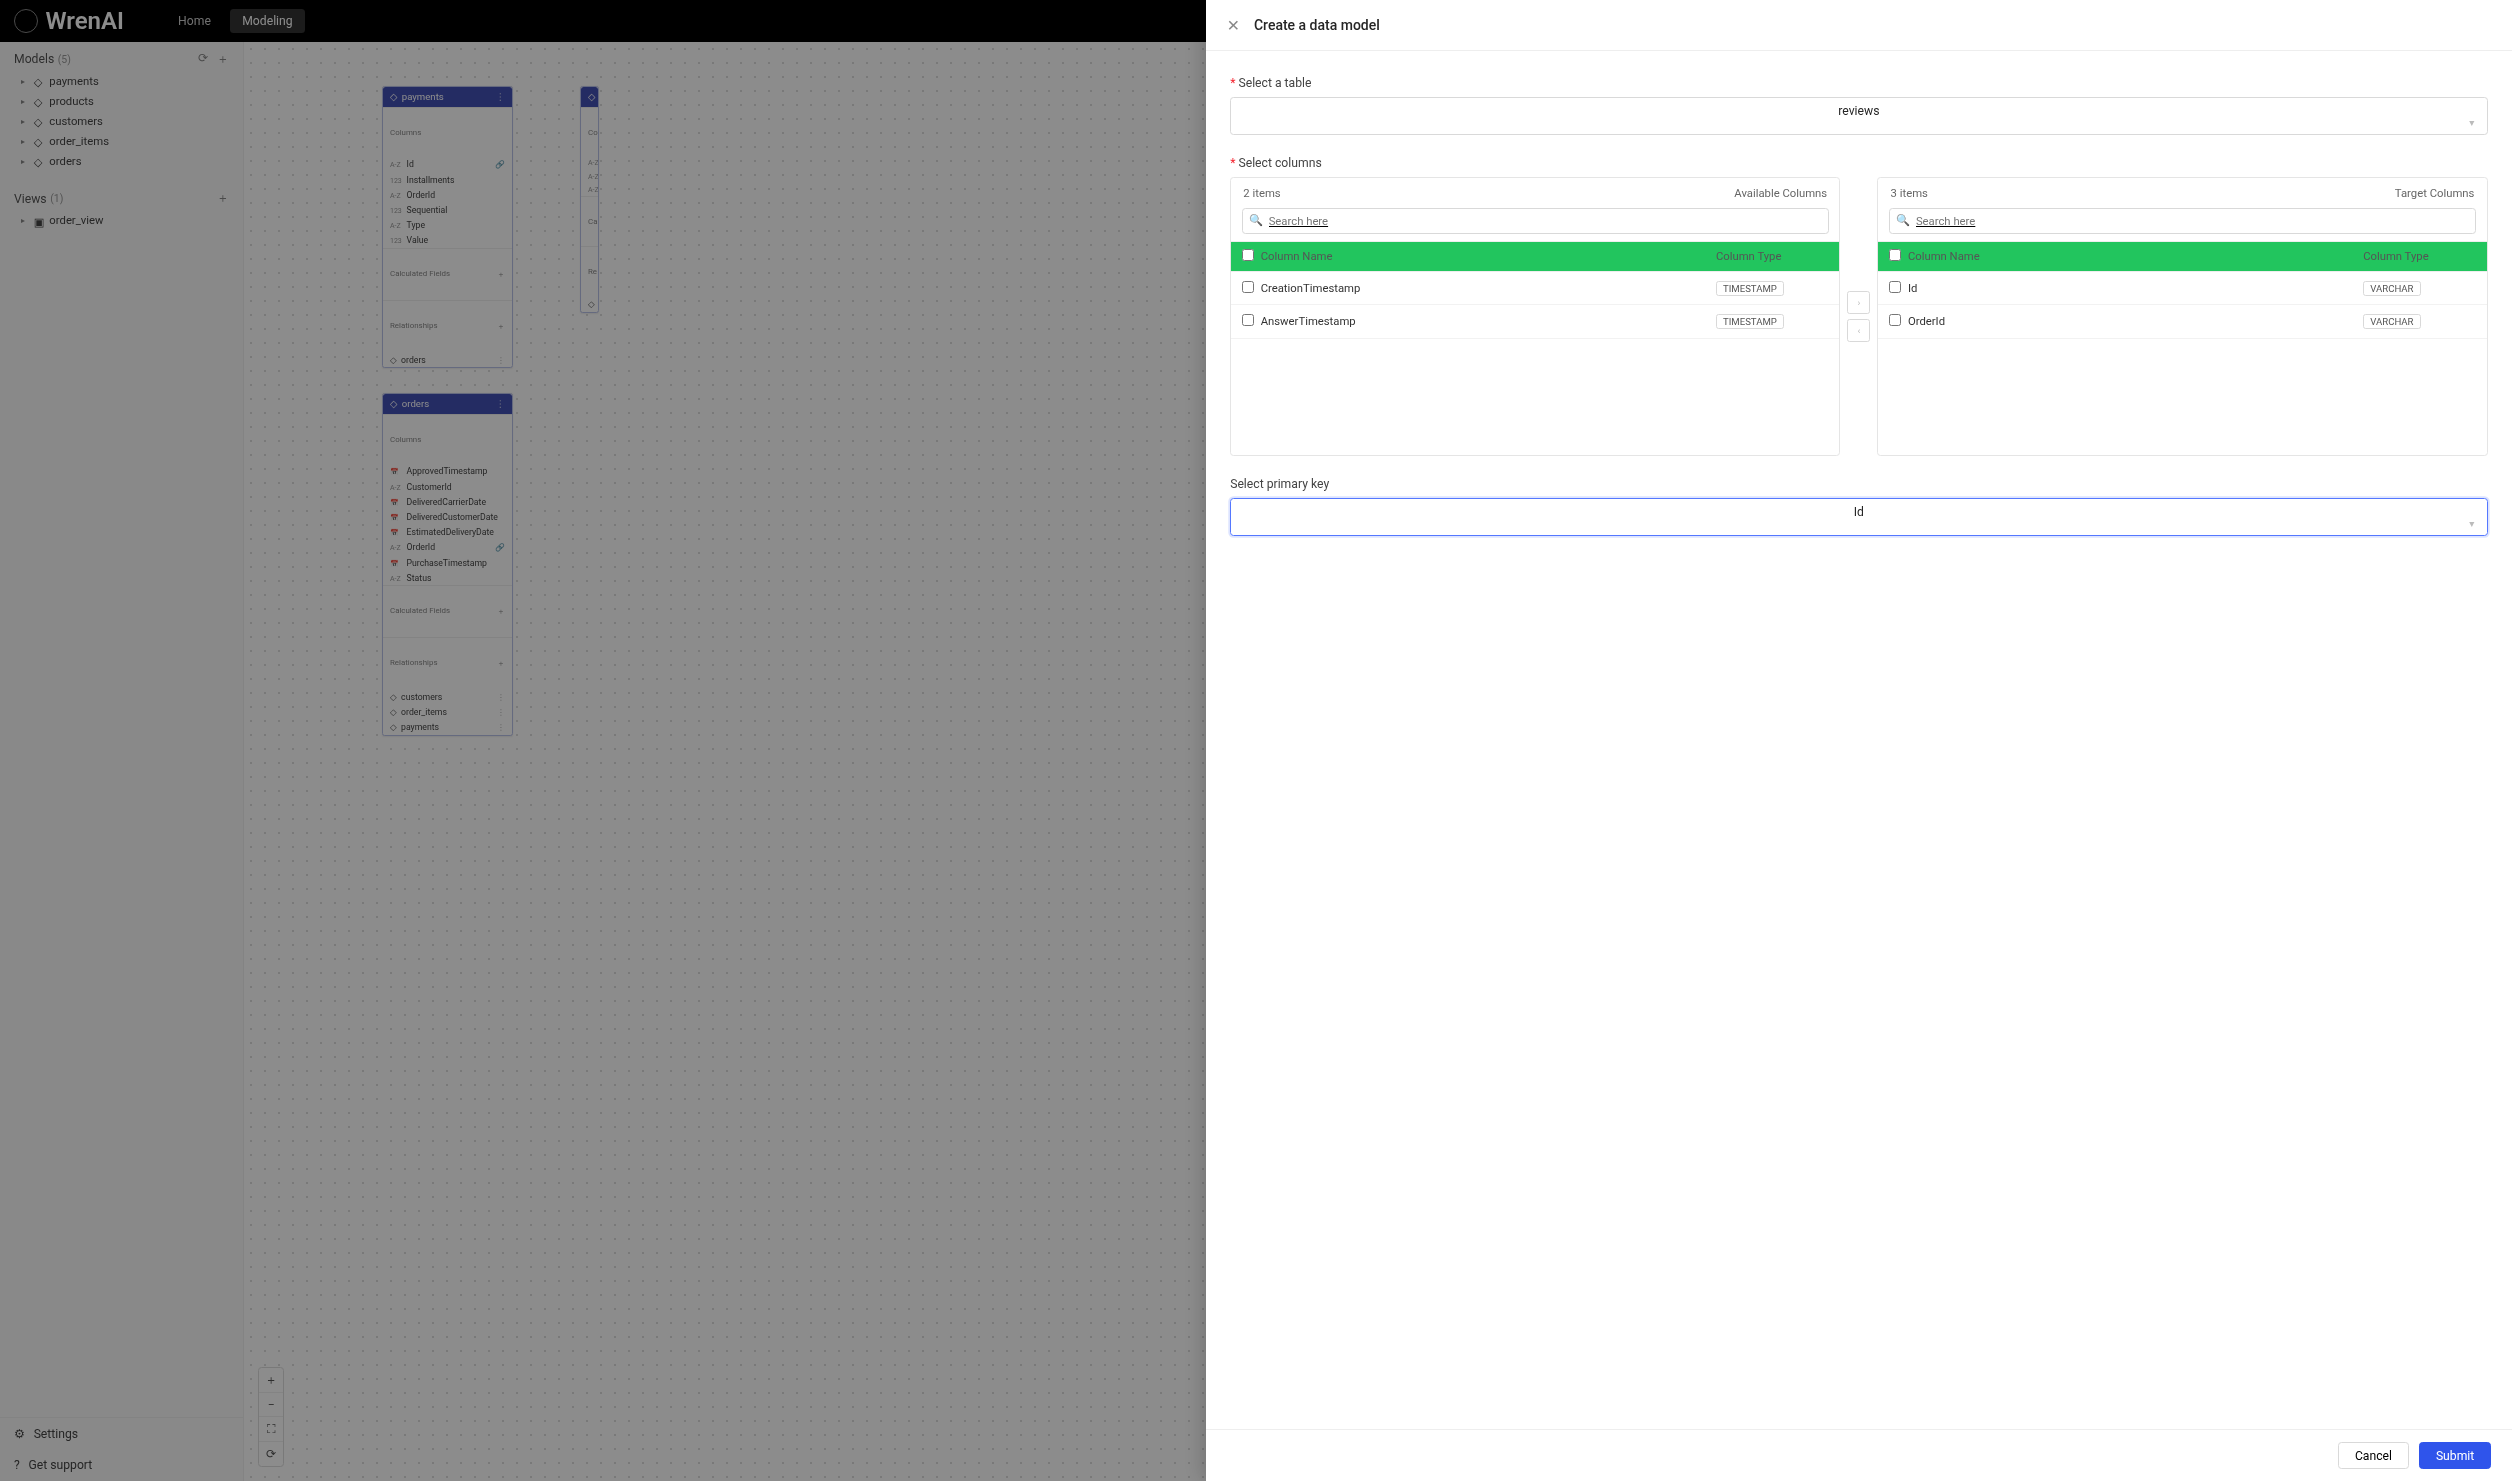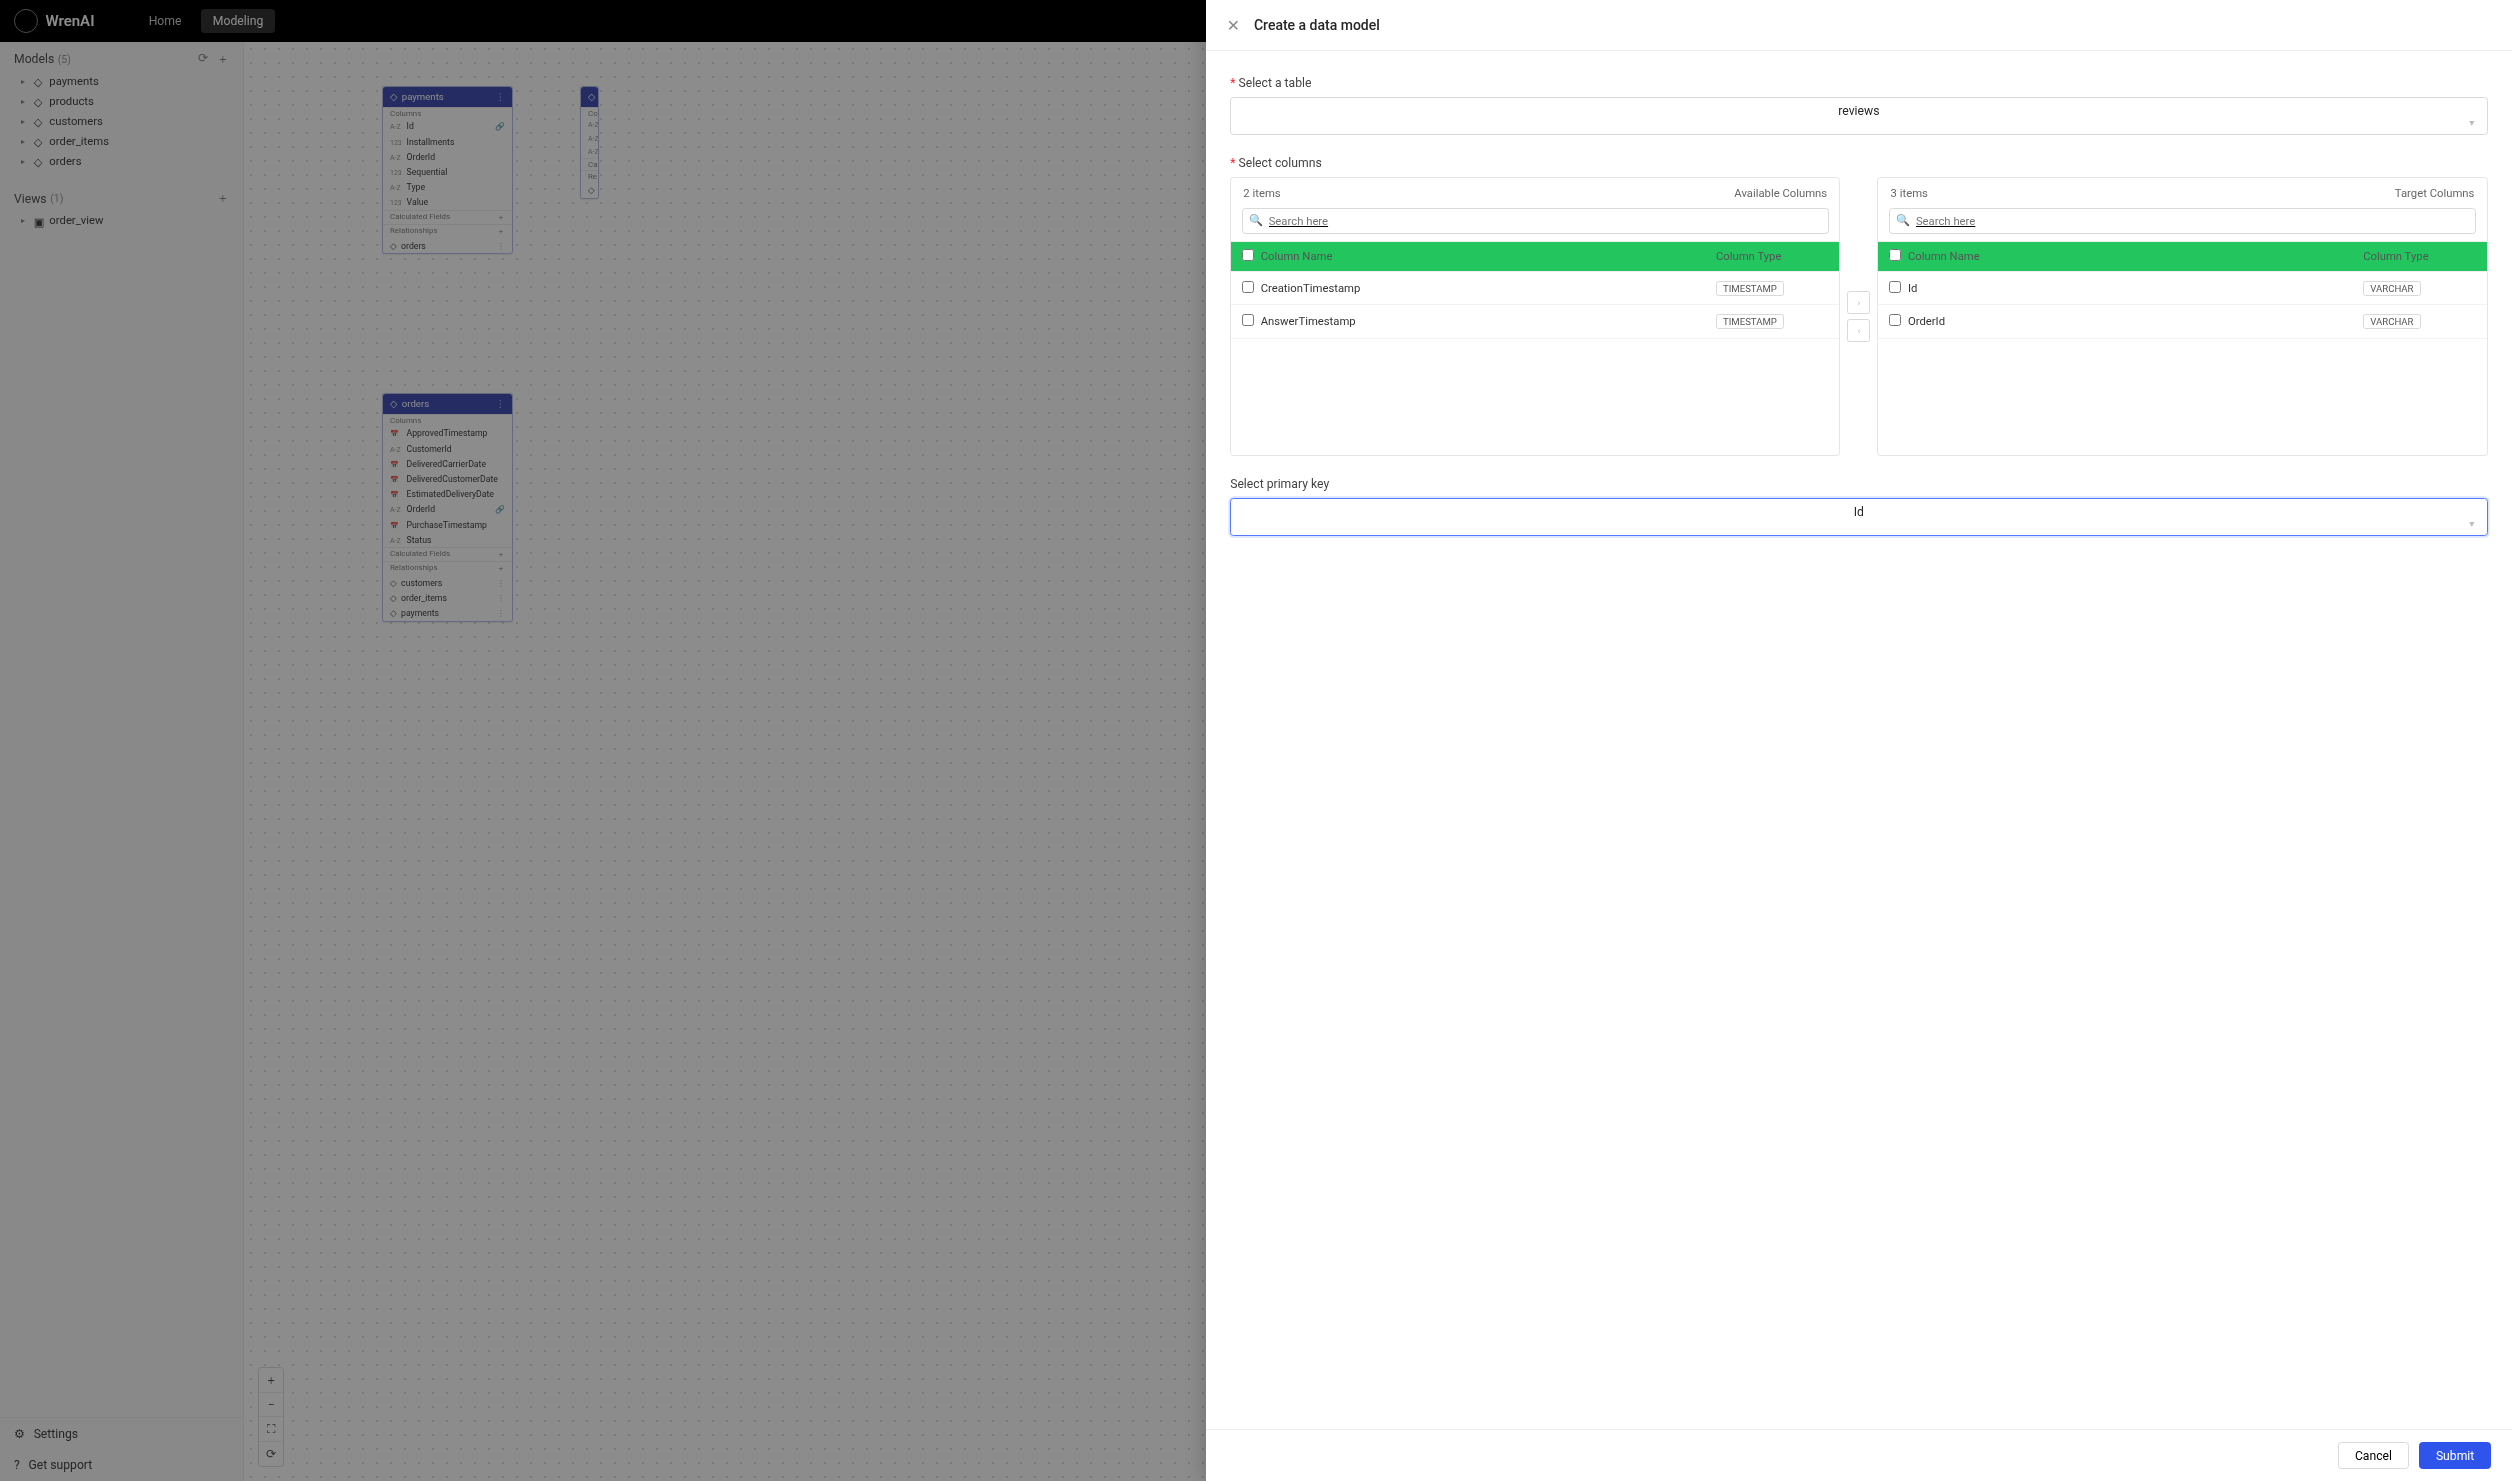--- a/index.html
+++ b/index.html
@@ -1,20 +1,20 @@
 <!DOCTYPE html>
 <html style="font-size:14px"><head>
 <meta charset="utf-8">
 <style>
 * { box-sizing: border-box; margin: 0; padding: 0; font-family: -apple-system, BlinkMacSystemFont, "Segoe UI", Roboto, sans-serif; }
 body { background: #fff; color: #262626; font-size: 12.2px; overflow: hidden; }
 
 
 .topbar { height: 42px; background: #000; display: flex; align-items: center; padding: 0 14px; color: #fff; }
-.logo { display: flex; align-items: center; gap: 7px; font-weight: 600; font-size: 15px; }
+.logo { display: flex; align-items: center; gap: 7px; font-weight: 600; font-size: 24px; }
 .logo-icon { width: 24.4px; height: 24.4px; border: 1.7px solid #888; border-radius: 50%; position: relative; }
 .nav { display: flex; gap: 7px; margin-left: 42px; }
 .nav-item { padding: 5.2px 12.2px; color: #ccc; border-radius: 3.5px; cursor: pointer; }
 .nav-item.active { background: #333; color: #fff; }
 .topbar-right { margin-left: auto; display: flex; align-items: center; gap: 5.2px; color: #ccc; font-size: 11.3px; }
 
 
 .sidebar { position: absolute; top: 42px; left: 0; bottom: 0; width: 244px; background: #fafafa; border-right: 0.9px solid #eee; display: flex; flex-direction: column; }
 .side-section { padding: 8.7px 14px 3.5px; }
 .side-head { display: flex; align-items: center; color: #555; font-size: 12.2px; }
@@ -25,21 +25,21 @@
 .cube { width: 10.5px; height: 10.5px; display:inline-block; }
 .sidebar-footer { margin-top: auto; border-top: 0.9px solid #eee; }
 .sf-item { display: flex; align-items: center; gap: 8.7px; padding: 8.7px 14px; color: #444; font-size: 12.2px; cursor: pointer; }
 
 
 .canvas { position: absolute; top: 42px; left: 244px; right: 0; bottom: 0; background-image: radial-gradient(#ddd 0.9px, transparent 0.9px); background-size: 14px 14px; background-color: #fff; }
 
 .model-card { position: absolute; width: 131px; background: #fff; border: 0.9px solid #b9c1e8; border-radius: 2.6px; font-size: 8.7px; box-shadow: 0 0.9px 1.7px rgba(0,0,0,.08); }
 .model-card .mc-head { background: #4351b5; color: #fff; padding: 4.4px 7px; display:flex; align-items:center; gap:4.4px; font-size: 9.6px; border-radius: 2.6px 2.6px 0 0;}
 .model-card .mc-head .dots {margin-left:auto;opacity:.7}
-.mc-section { color:#888; padding:1px 7px; font-size:7.9px; border-top:0.9px solid #eee;}
+.mc-section { color:#888; padding:20px 7px; font-size:7.9px; border-top:0.9px solid #eee;}
 .mc-row { display:flex; align-items:flex-end; gap:4.4px; padding:2.6px 7px; font-size:8.7px; color:#444;}
 .mc-row .right{margin-left:auto;color:#aaa;font-size:7.9px}
 .type-badge{font-size:7px;color:#999;min-width:12.2px;}
 
 .zoom-ctrl { position: absolute; left: 14px; bottom: 14px; display:flex; flex-direction:column; background:#fff; border:0.9px solid #ddd; border-radius:3.5px; }
 .zoom-ctrl div{width:24.4px;height:24.4px;display:flex;align-items:center;justify-content:center;color:#555;border-bottom:0.9px solid #eee;cursor:pointer;}
 .zoom-ctrl div:last-child{border-bottom:none}
 
 
 .overlay { position: fixed; inset: 0; background: rgba(0,0,0,.45); }

